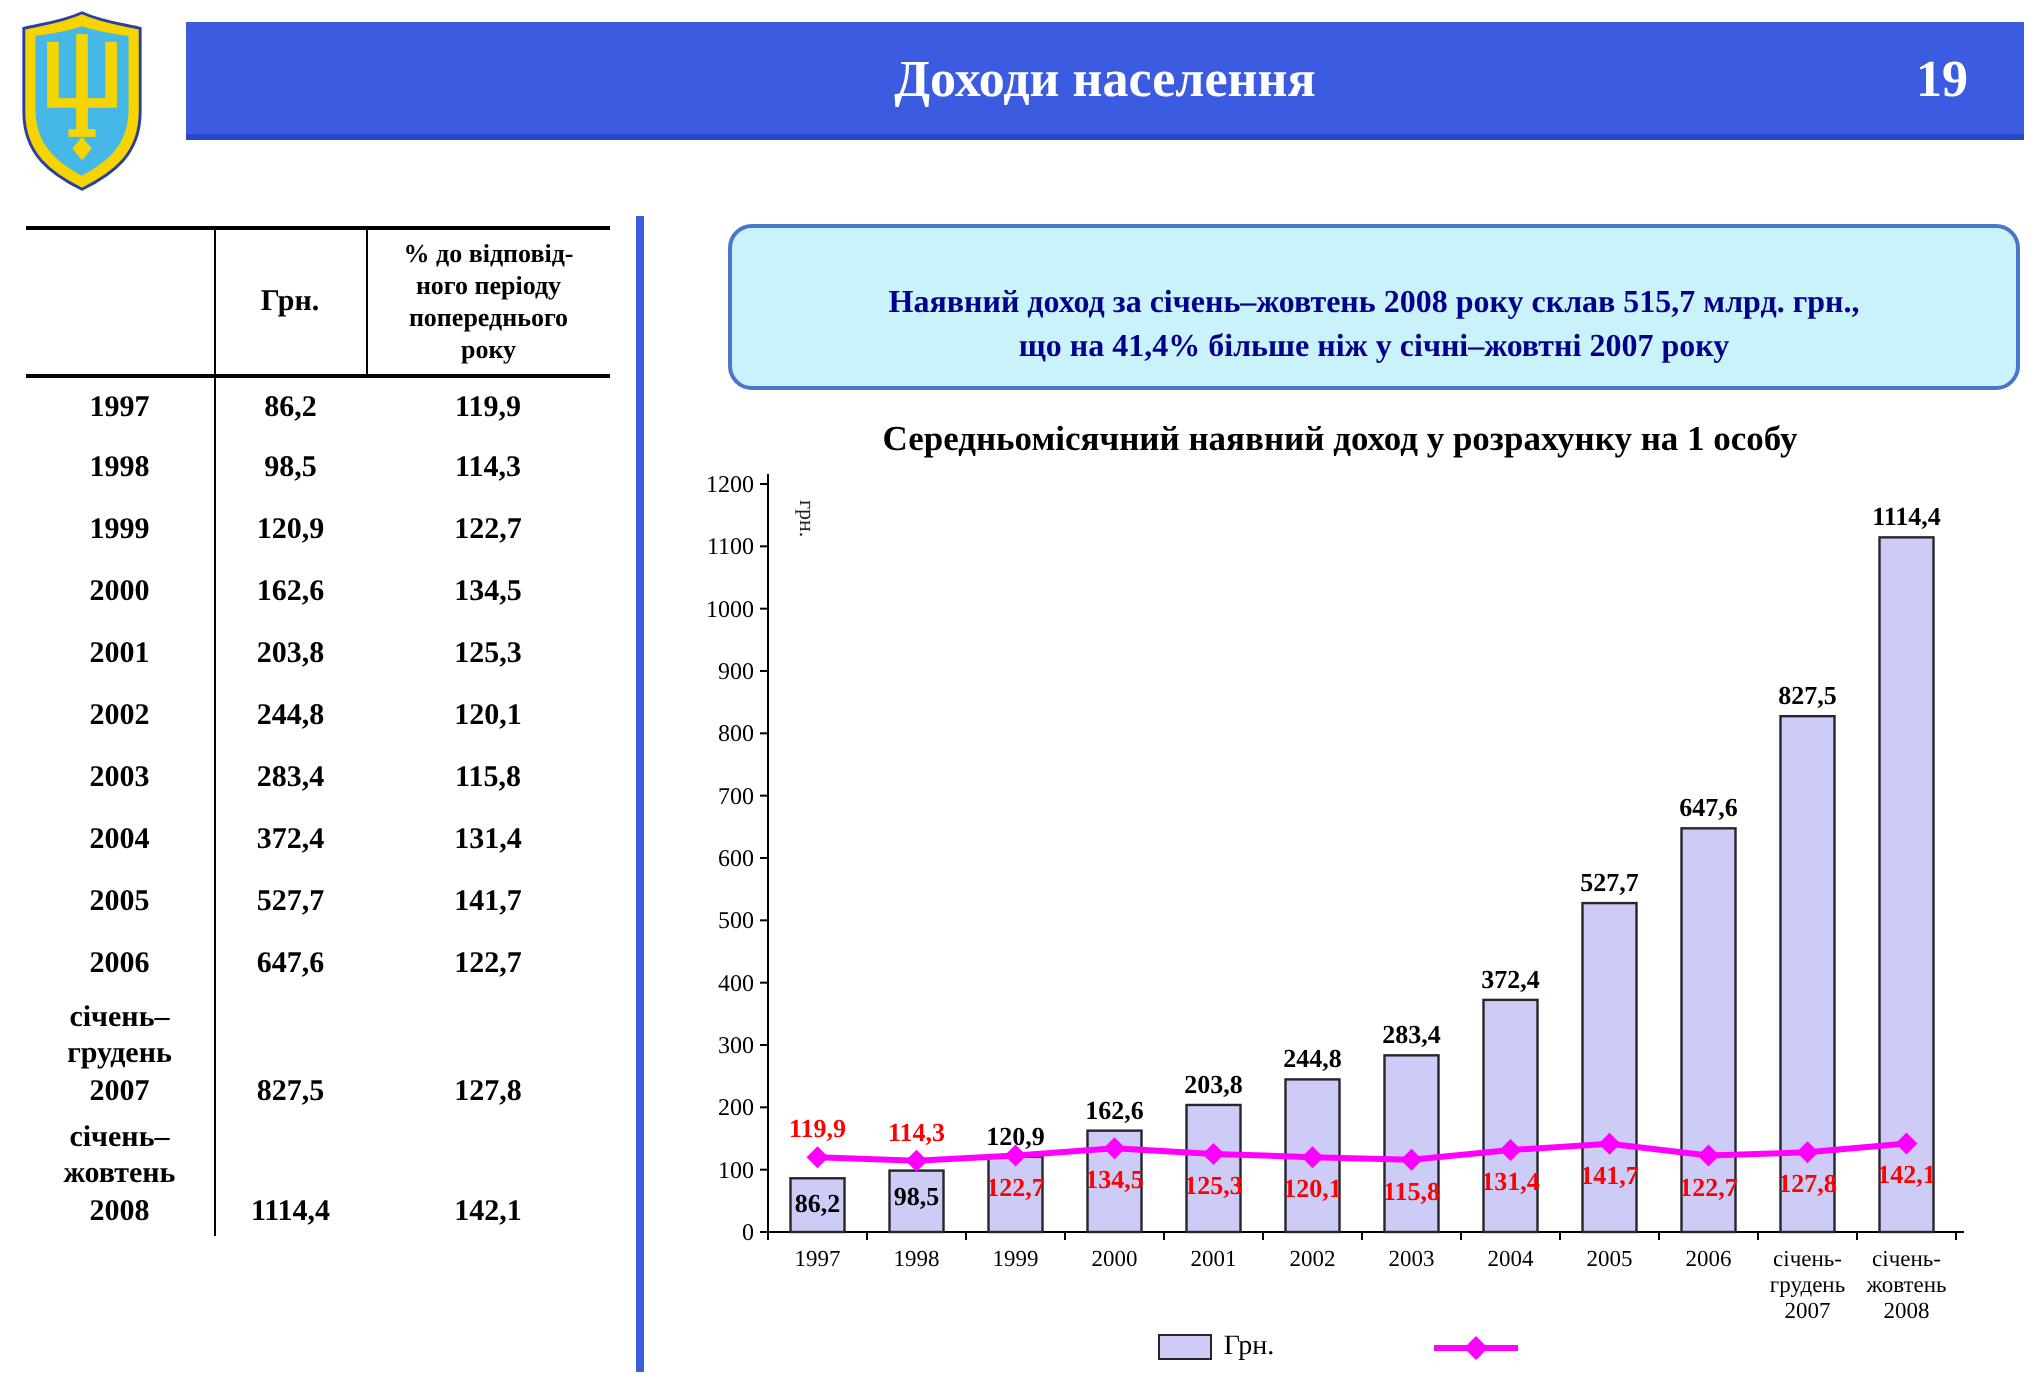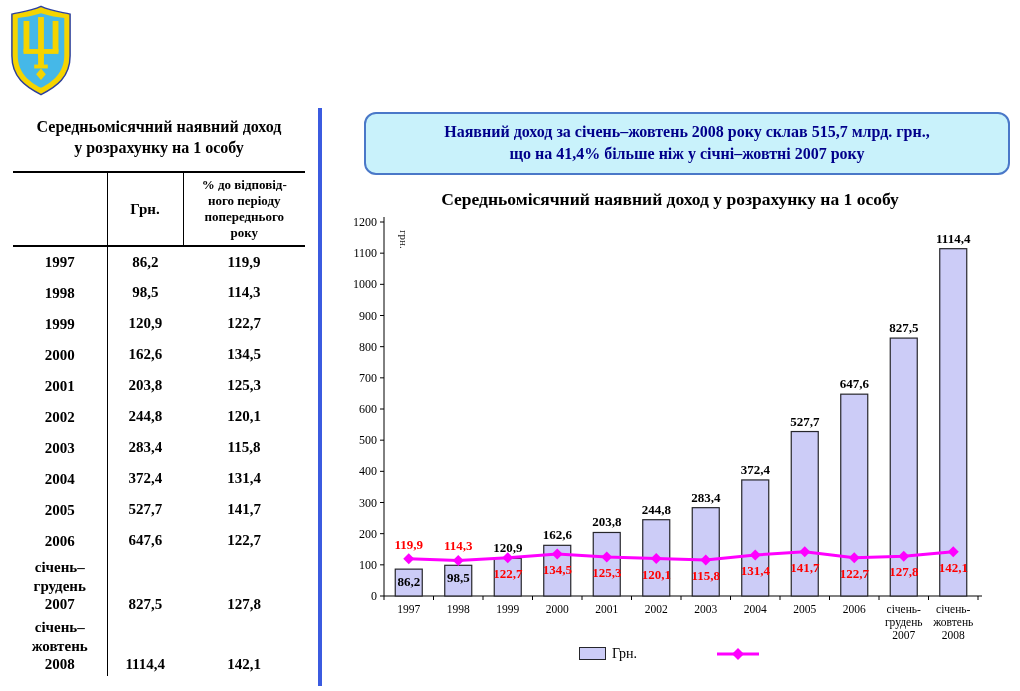--- a/index.html
+++ b/index.html
@@ -29,21 +29,21 @@
   table.income tr.tall td { height:60px; vertical-align:bottom; padding-bottom:3px; }
 
   
   .divider { position:absolute; left:318px; top:108px; width:4px; height:578px; background:#3b5be0; }
 
   
   .right-panel { position:absolute; left:322px; top:100px; width:698px; }
   .info-box { margin:12px 8px 0 42px; width:646px; min-height:55px; background:#c9f2fb;
               border:2px solid #4a78c8; border-radius:12px; padding:7px 10px;
               text-align:center; }
-  .info-box-text { color:#00008b; font-size:16px; font-weight:bold; line-height:1.4; white-space:pre-line; }
+  .info-box-text { color:#00008b; font-size:16px; font-weight:bold; line-height:1.4; white-space:pre-line;margin-top:20px; }
   .chart-title { margin:14px 8px 0 18px; width:660px; text-align:center;
                  font-size:17.5px; font-weight:bold; color:#000; }
   .chart-area { position:relative; margin-left:18px; width:660px; }
   svg.chart { display:block; }
   text.ytick { font-family:"Liberation Serif", serif; font-size:12px; fill:#000; }
   text.xtick { font-family:"Liberation Serif", serif; font-size:11.5px; fill:#000; }
   text.ylabel { font-family:"Liberation Serif", serif; font-size:11px; fill:#222; }
   text.barlabel { font-family:"Liberation Serif", serif; font-size:13px; font-weight:bold; fill:#000; }
   text.linelabel { font-family:"Liberation Serif", serif; font-size:13px; font-weight:bold; fill:#ff0000; }
 
@@ -63,24 +63,26 @@
       <rect x="15" y="17" width="6" height="32"></rect>
       <rect x="45" y="17" width="6" height="32"></rect>
       <rect x="30" y="13" width="6" height="42"></rect>
       <rect x="15" y="46" width="36" height="5"></rect>
       <rect x="30" y="51" width="6" height="13"></rect>
       <rect x="26" y="62" width="14" height="4"></rect>
       <path d="M33 66 L38 72 L33 78 L28 72 Z"></path>
     </g>
   </svg>
 
+  <div class="banner">
+    <div class="banner-title">Доходи населення</div>
+    <div class="banner-page">19</div>
+  </div>
 
   <div class="left-panel">
-    <div class="table-title">Середньомісячний наявний доход
-у розрахунку на 1 особу</div>
     <table class="income">
       <colgroup>
           <col class="c1">
           <col class="c2">
           <col class="c3">
         </colgroup>
       <thead>
         <tr>
           <td class="period"></td>
           <td class="h-grn">Грн.</td>

